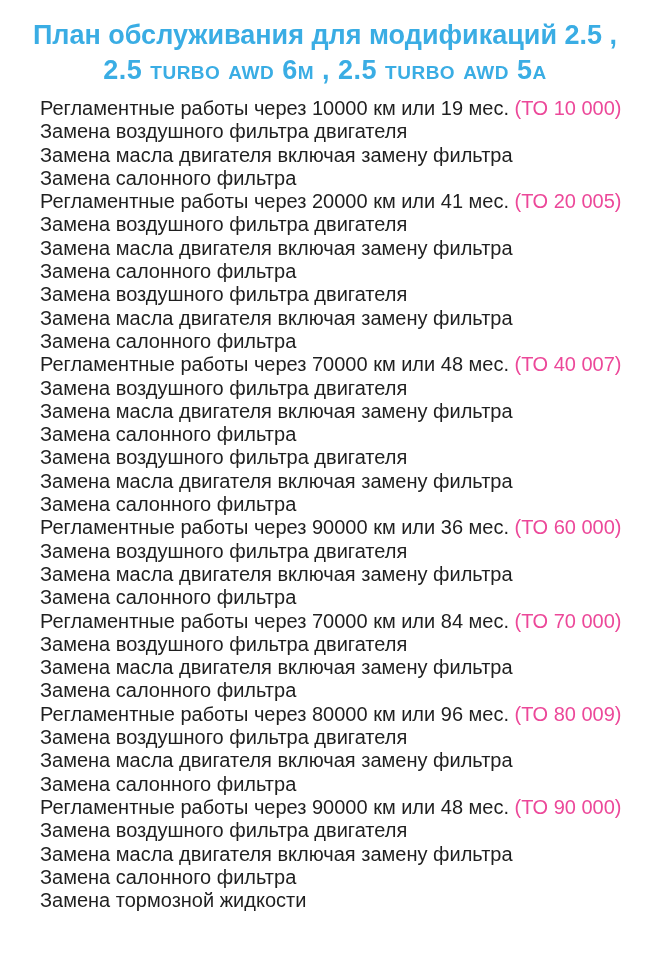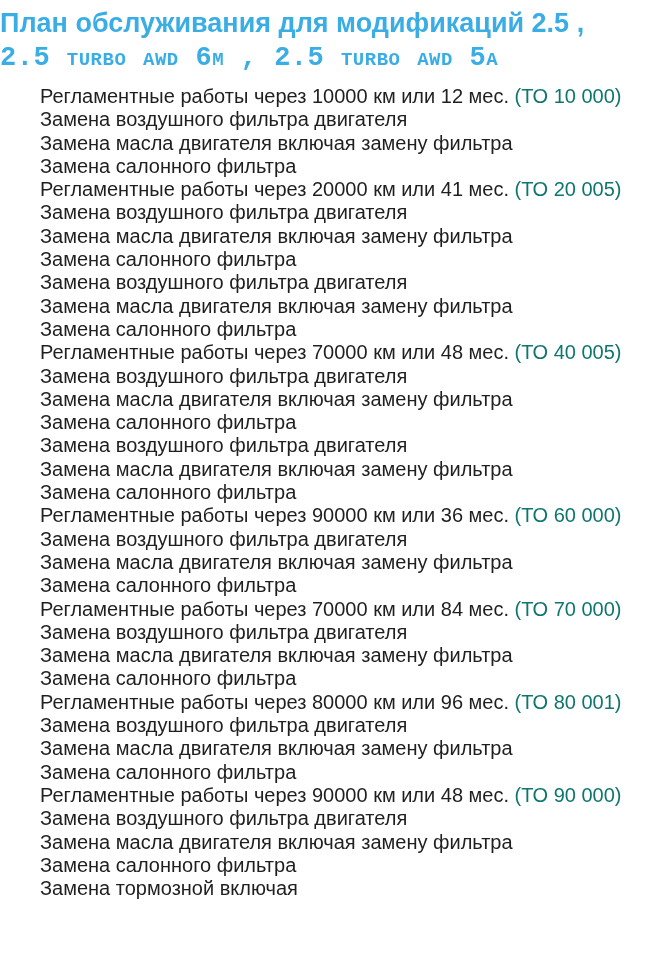--- a/index.html
+++ b/index.html
@@ -5,87 +5,86 @@
   html, body { margin: 0; padding: 0; }
   body {
     width: 650px;
     height: 975px;
     background: #ffffff;
     overflow: hidden;
     font-family: "Liberation Sans", "DejaVu Sans", sans-serif;
   }
   .page { width: 650px; height: 975px; }
   .title {
-    margin: 6px 0 0 0;
-    text-align: left;
+    margin: 18px 0 0 0;
+    text-align: center;
     color: #3aade4;
     font-size: 27px;
     font-weight: bold;
     line-height: 35px;
   }
   .title-line { display: block; }
   .title-line.smallcaps {
     font-variant: small-caps;
     letter-spacing: 0.5px;
-    font-family: Liberation Mono, monospace;
   }
   .content {
     margin-top: 9px;
     padding-left: 40px;
     padding-right: 14px;
     font-size: 20px;
     line-height: 23.3px;
     color: #1f1f1f;
   }
   .line { white-space: nowrap; }
   .to-link {
-    color: #0f766e;
+    color: #ec4899;
     text-decoration: none;
     cursor: pointer;
     text-align: right;
   }
 </style>
 </head>
 <body>
 
 <div class="page">
   <h1 class="title">
     <span class="title-line">План обслуживания для модификаций 2.5 ,</span>
     <span class="title-line smallcaps">2.5 turbo awd 6м , 2.5 turbo awd 5а</span>
   </h1>
   <div class="content" id="sections">
-      <div class="line"><span>Регламентные работы через 10000 км или 12 мес. </span><a class="to-link">(ТО 10 000)</a></div>
+      <div class="line"><span>Регламентные работы через 10000 км или 19 мес. </span><a class="to-link">(ТО 10 000)</a></div>
       <div class="line">Замена воздушного фильтра двигателя</div>
       <div class="line">Замена масла двигателя включая замену фильтра</div>
       <div class="line">Замена салонного фильтра</div>
       <div class="line"><span>Регламентные работы через 20000 км или 41 мес. </span><a class="to-link">(ТО 20 005)</a></div>
       <div class="line">Замена воздушного фильтра двигателя</div>
       <div class="line">Замена масла двигателя включая замену фильтра</div>
       <div class="line">Замена салонного фильтра</div>
       <div class="line">Замена воздушного фильтра двигателя</div>
       <div class="line">Замена масла двигателя включая замену фильтра</div>
       <div class="line">Замена салонного фильтра</div>
-      <div class="line"><span>Регламентные работы через 70000 км или 48 мес. </span><a class="to-link">(ТО 40 005)</a></div>
+      <div class="line"><span>Регламентные работы через 70000 км или 48 мес. </span><a class="to-link">(ТО 40 007)</a></div>
       <div class="line">Замена воздушного фильтра двигателя</div>
       <div class="line">Замена масла двигателя включая замену фильтра</div>
       <div class="line">Замена салонного фильтра</div>
       <div class="line">Замена воздушного фильтра двигателя</div>
       <div class="line">Замена масла двигателя включая замену фильтра</div>
       <div class="line">Замена салонного фильтра</div>
       <div class="line"><span>Регламентные работы через 90000 км или 36 мес. </span><a class="to-link">(ТО 60 000)</a></div>
       <div class="line">Замена воздушного фильтра двигателя</div>
       <div class="line">Замена масла двигателя включая замену фильтра</div>
       <div class="line">Замена салонного фильтра</div>
       <div class="line"><span>Регламентные работы через 70000 км или 84 мес. </span><a class="to-link">(ТО 70 000)</a></div>
       <div class="line">Замена воздушного фильтра двигателя</div>
       <div class="line">Замена масла двигателя включая замену фильтра</div>
       <div class="line">Замена салонного фильтра</div>
-      <div class="line"><span>Регламентные работы через 80000 км или 96 мес. </span><a class="to-link">(ТО 80 001)</a></div>
+      <div class="line"><span>Регламентные работы через 80000 км или 96 мес. </span><a class="to-link">(ТО 80 009)</a></div>
       <div class="line">Замена воздушного фильтра двигателя</div>
       <div class="line">Замена масла двигателя включая замену фильтра</div>
       <div class="line">Замена салонного фильтра</div>
       <div class="line"><span>Регламентные работы через 90000 км или 48 мес. </span><a class="to-link">(ТО 90 000)</a></div>
       <div class="line">Замена воздушного фильтра двигателя</div>
       <div class="line">Замена масла двигателя включая замену фильтра</div>
       <div class="line">Замена салонного фильтра</div>
-      <div class="line">Замена тормозной включая</div>
+      <div class="line">Замена тормозной жидкости</div>
     </div>
 </div>
 
 </body></html>

